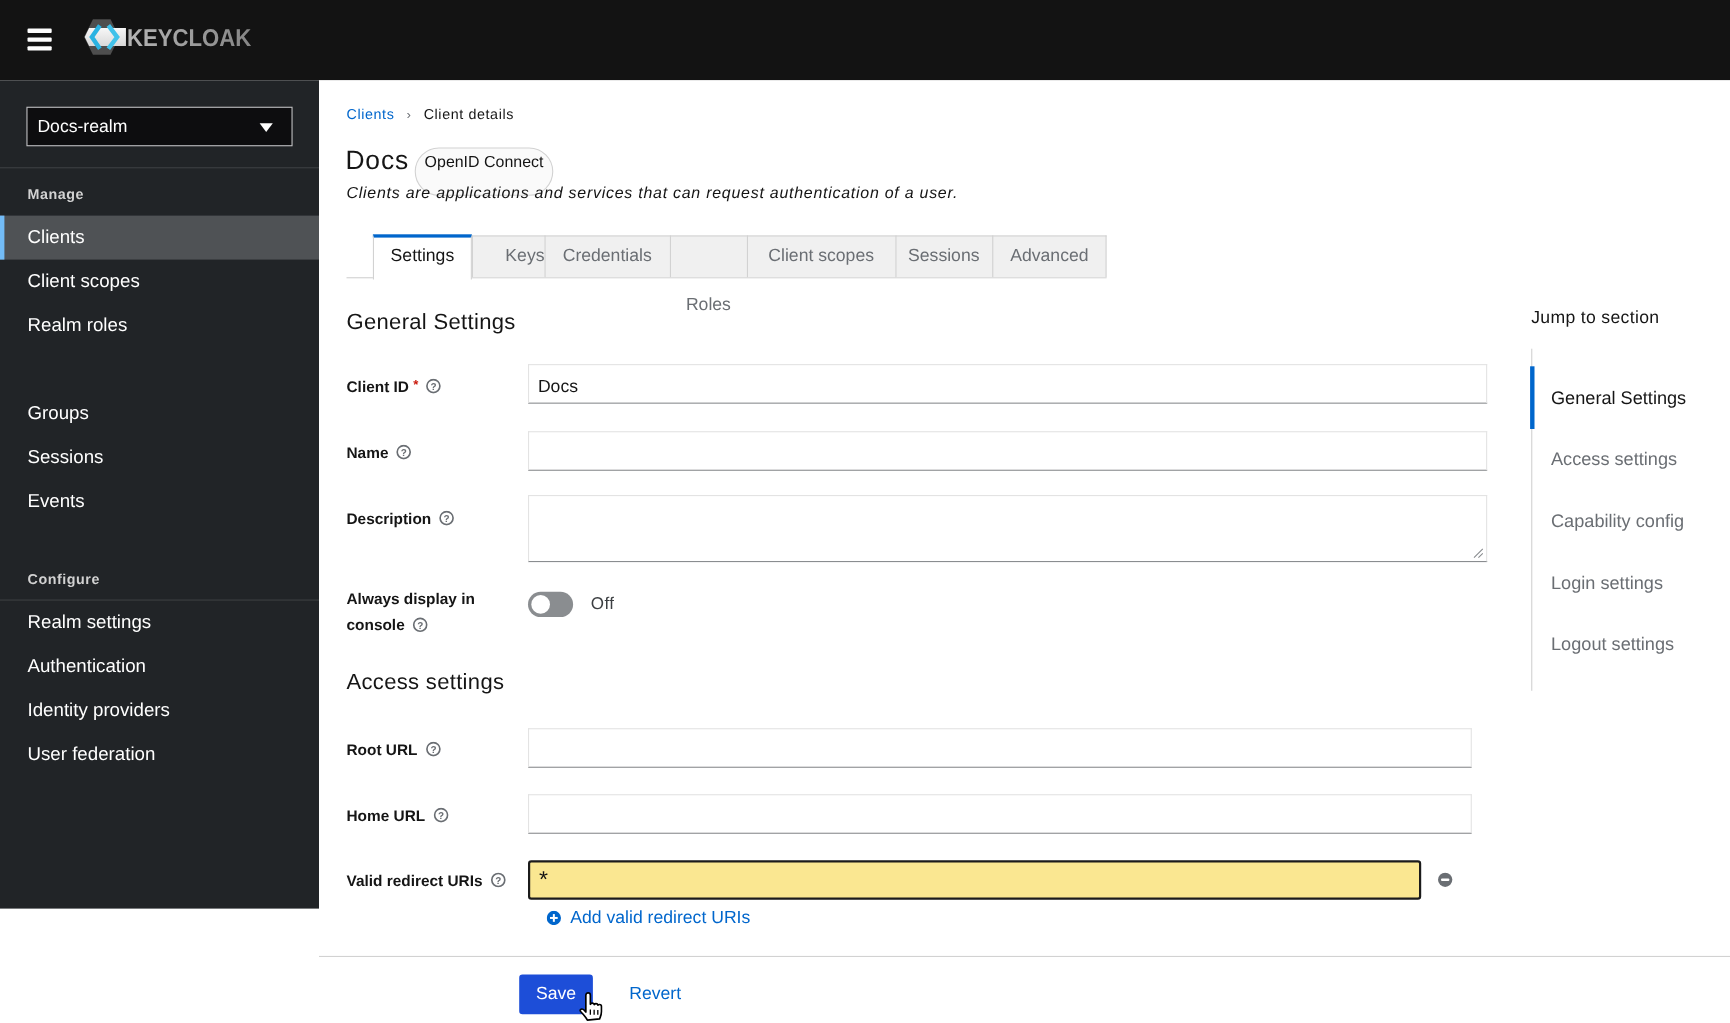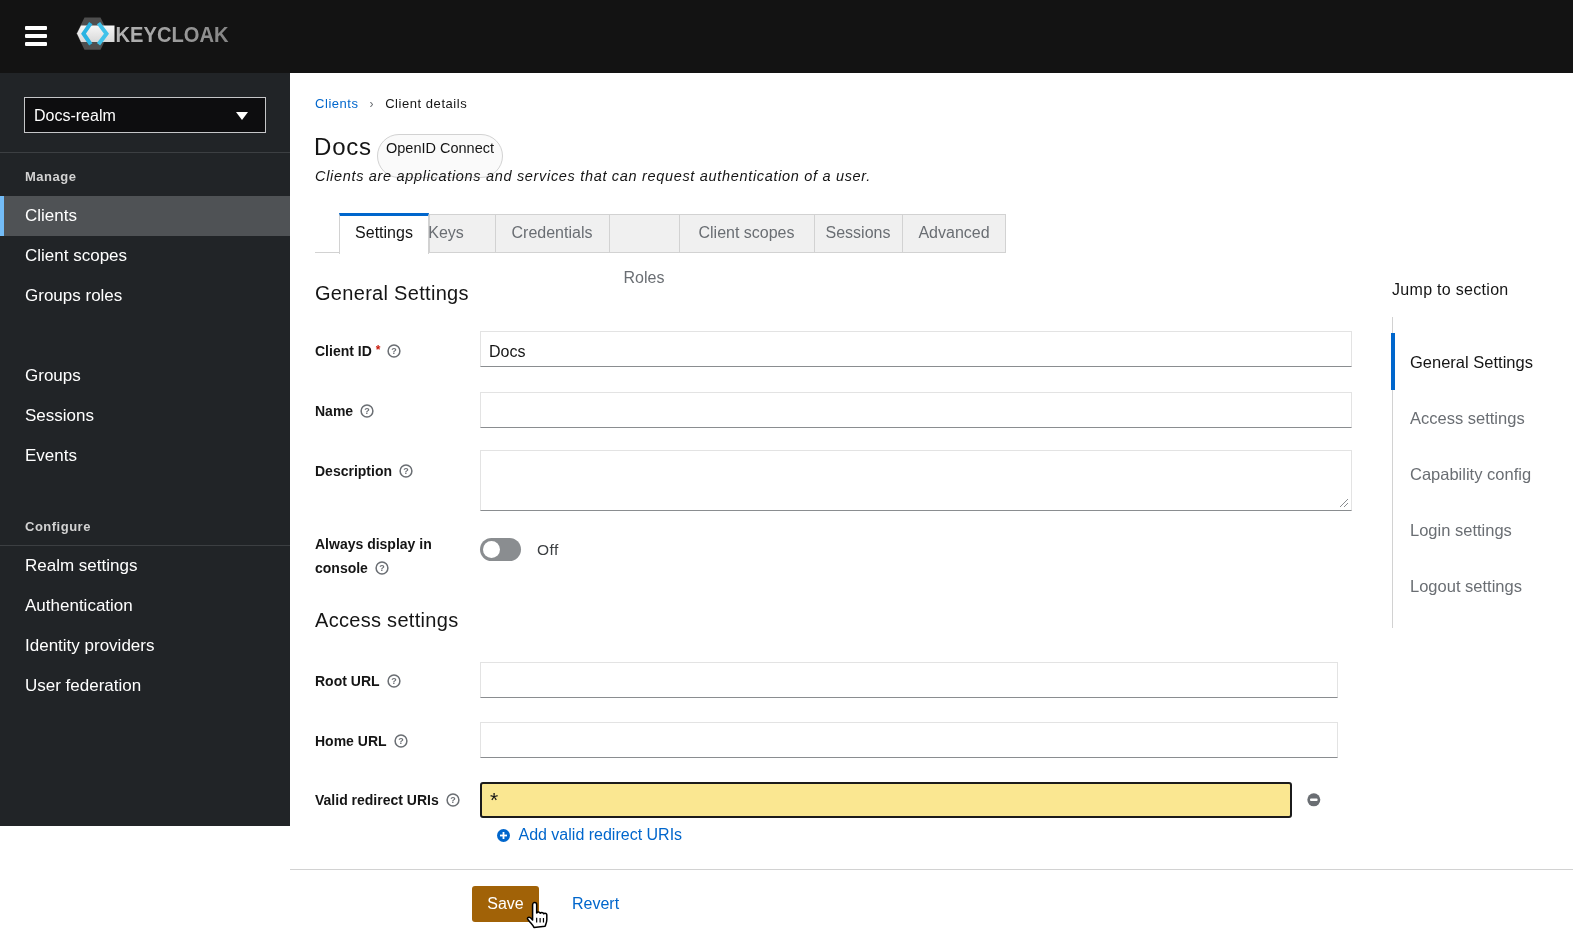--- a/index.html
+++ b/index.html
@@ -61,21 +61,21 @@
   
   #jumpnav { position:absolute; left:1102px; top:0; width:181px; }
   .jtitle { position:absolute; left:0px; top:208px; font-size:16px; color:#151515; letter-spacing:0.3px; }
   .jline { position:absolute; left:0px; top:244px; width:1px; height:311px; background:#d2d2d2; }
   .jactive-bar { position:absolute; left:-1px; top:260px; width:4px; height:57px; background:#0066cc; }
   .jitem { position:absolute; left:18px; font-size:16.5px; color:#6a6e73; }
   .jitem.on { color:#151515; }
 
   
   #footdiv { position:absolute; left:0; top:796px; width:1283px; height:1px; background:#d2d2d2; }
-  #savebtn { position:absolute; left:182px; top:813px; width:67px; height:36px; background:#a16207;
+  #savebtn { position:absolute; left:182px; top:813px; width:67px; height:36px; background:#1d4ed8;
     border-radius:3px; color:#fff; font-size:16px; text-align:center; line-height:36px; }
   #revert { position:absolute; left:282px; top:822px; font-size:16px; }
 </style>
 </head>
 <body>
 
 <div id="masthead">
   <div class="hbar" style="top:26px"></div>
   <div class="hbar" style="top:34px"></div>
   <div class="hbar" style="top:42px"></div>
@@ -105,21 +105,21 @@
     </div>
   <div class="sidediv" style="top:79px"></div>
   <div class="navgroup" style="top:96px">Manage</div>
   <div class="navitem cur" style="top:123px">
       <span>Clients</span>
     </div>
   <div class="navitem" style="top:163px">
       <span>Client scopes</span>
     </div>
   <div class="navitem" style="top:203px">
-      <span>Groups roles</span>
+      <span>Realm roles</span>
     </div>
   <div class="navitem" style="top:283px">
       <span>Groups</span>
     </div>
   <div class="navitem" style="top:323px">
       <span>Sessions</span>
     </div>
   <div class="navitem" style="top:363px">
       <span>Events</span>
     </div>
@@ -147,21 +147,21 @@
 
   <div id="tabs">
     <div class="tbot"></div>
     <div class="tgrey"></div>
     <div class="tsep" style="left:180px"></div>
     <div class="tsep" style="left:294px"></div>
     <div class="tsep" style="left:364px"></div>
     <div class="tsep" style="left:499px"></div>
     <div class="tsep" style="left:587px"></div>
     <div class="tab active" style="left:24px; width:90px;">Settings</div>
-    <div class="tab" style="left:98px; width:66px;">Keys</div>
+    <div class="tab" style="left:114px; width:66px;text-align:right;">Keys</div>
     <div class="tab" style="left:180px; width:114px;">Credentials</div>
     <div class="tab" style="left:294px; width:70px;margin-top:45px;">Roles</div>
     <div class="tab" style="left:364px; width:135px;">Client scopes</div>
     <div class="tab" style="left:499px; width:88px;">Sessions</div>
     <div class="tab" style="left:587px; width:104px;">Advanced</div>
   </div>
 
   <div class="h2" style="top:209px">General Settings</div>
 
   <div class="flabel" style="top:270px">Client ID<span class="req">*</span><span class="qicon"><svg width="14" height="14">

